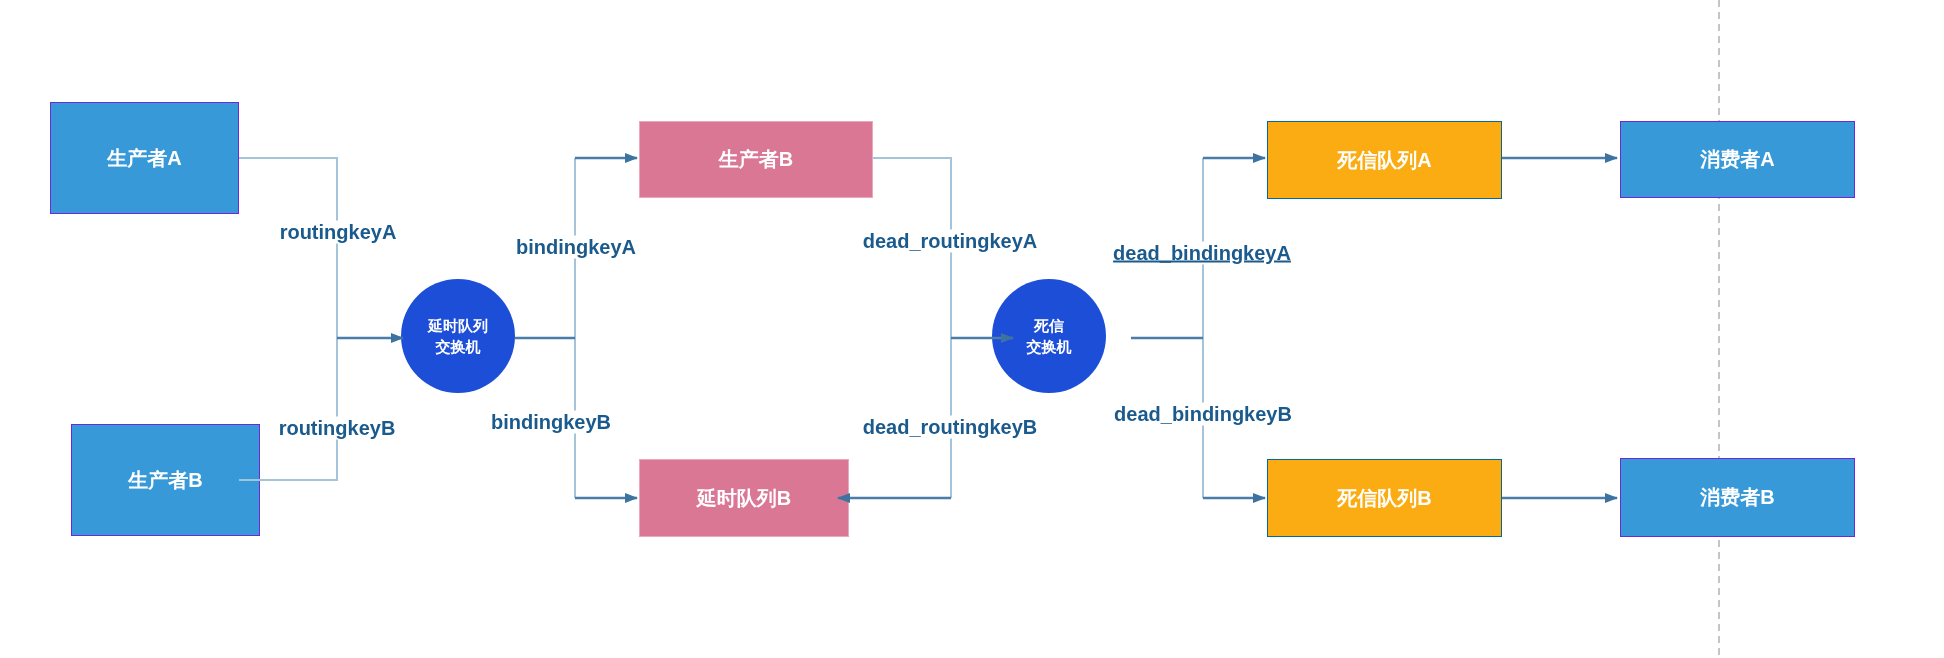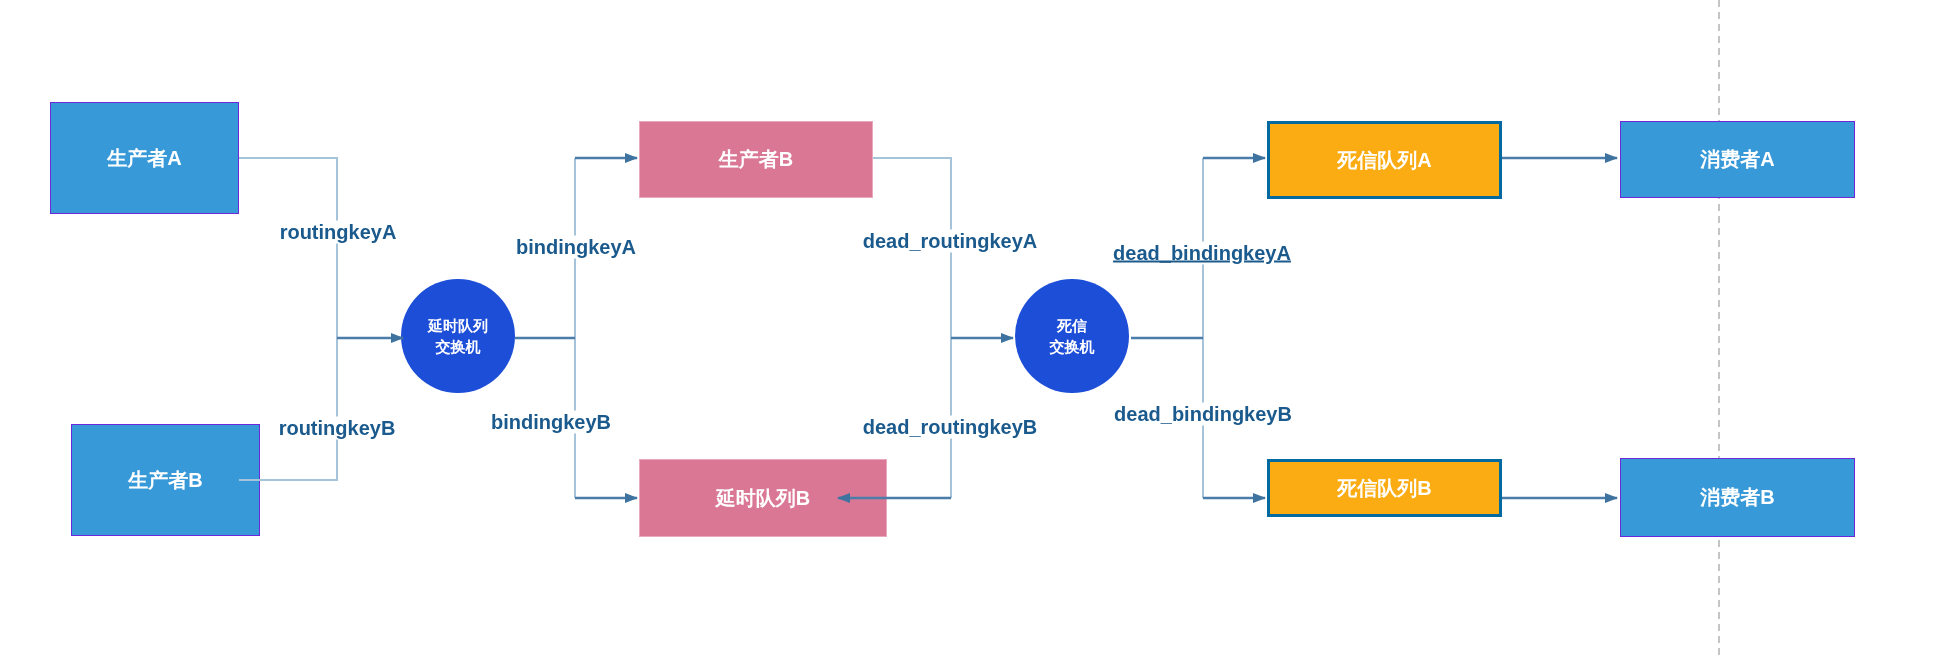--- a/index.html
+++ b/index.html
@@ -29,21 +29,21 @@
     justify-content: center;
     text-align: center;
     color: #ffffff;
     font-weight: bold;
     font-size: 20px;
     z-index: 1;
     box-sizing: border-box;
   }
   .node.blue   { background: #3899d9; border: 1px solid #6d28d9; }
   .node.pink   { background: #d97795; border: 1px solid #e9a8bd; }
-  .node.yellow { background: #fbac13; border: 3px solid #0369a1; }
+  .node.yellow { background: #fbac13; border: 1px solid #0369a1; }
   .node.circle {
     background: #1d4ed8;
     border-radius: 50%;
     font-size: 15px;
     line-height: 1.4;
     white-space: pre-line;
   }
   .edge-label {
     position: absolute;
     transform: translate(-50%, -50%);
@@ -67,28 +67,28 @@
 
   <div class="node blue" style="left:50px; top:102px; width:189px; height:112px;">生产者A</div>
 
   <div class="node blue" style="left:50px; top:424px; width:189px; height:112px;margin-left:21px;">生产者B</div>
 
   <div class="node circle" style="left:401px; top:279px; width:114px; height:114px;">延时队列
 交换机</div>
 
   <div class="node pink" style="left:639px; top:121px; width:234px; height:77px;">生产者B</div>
 
-  <div class="node pink" style="left:639px; top:459px; width:248px; height:78px;">延时队列B</div>
+  <div class="node pink" style="left:639px; top:459px; width:210px; height:78px;">延时队列B</div>
 
-  <div class="node circle" style="left:1015px; top:279px; width:114px; height:114px;">死信
+  <div class="node circle" style="left:992px; top:279px; width:114px; height:114px;">死信
 交换机</div>
 
   <div class="node yellow" style="left:1267px; top:121px; width:235px; height:78px;">死信队列A</div>
 
-  <div class="node yellow" style="left:1267px; top:459px; width:235px; height:58px;">死信队列B</div>
+  <div class="node yellow" style="left:1267px; top:459px; width:235px; height:78px;">死信队列B</div>
 
   <div class="node blue" style="left:1620px; top:121px; width:235px; height:77px;">消费者A</div>
 
   <div class="node blue" style="left:1620px; top:458px; width:235px; height:79px;">消费者B</div>
 
   <svg class="layer connectors" width="1944" height="658">
     <defs>
       <marker id="arrow" viewBox="0 0 13 10" refX="12" refY="5" markerWidth="13" markerHeight="10" markerUnits="userSpaceOnUse" orient="auto">
         <path d="M0,0 L13,5 L0,10 Z" fill="#3d739e"></path>
       </marker>

